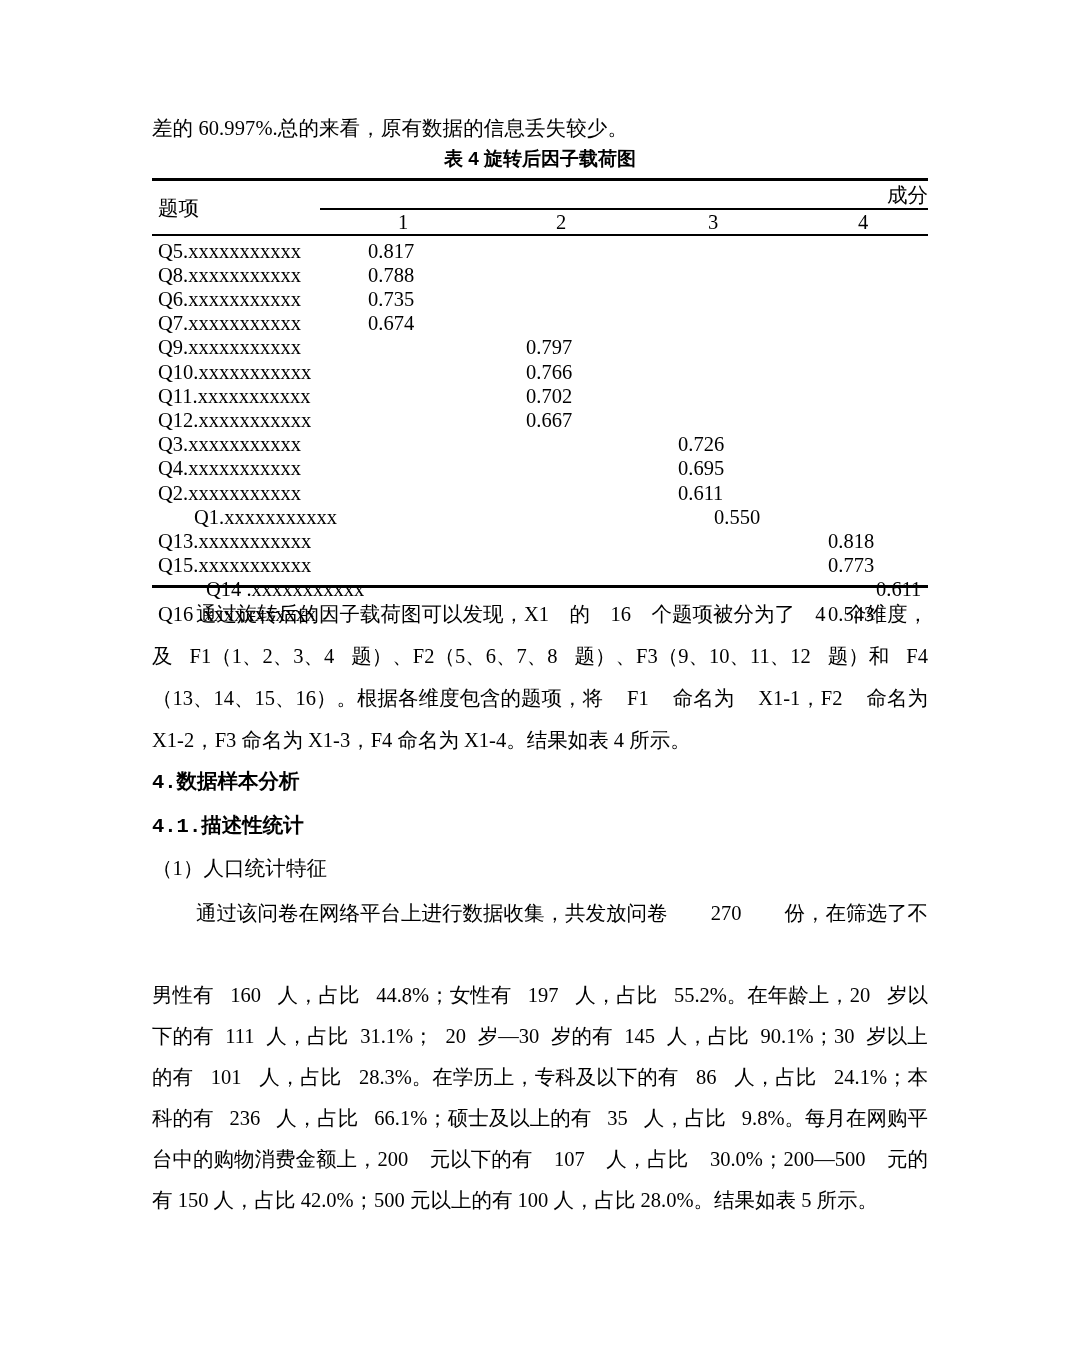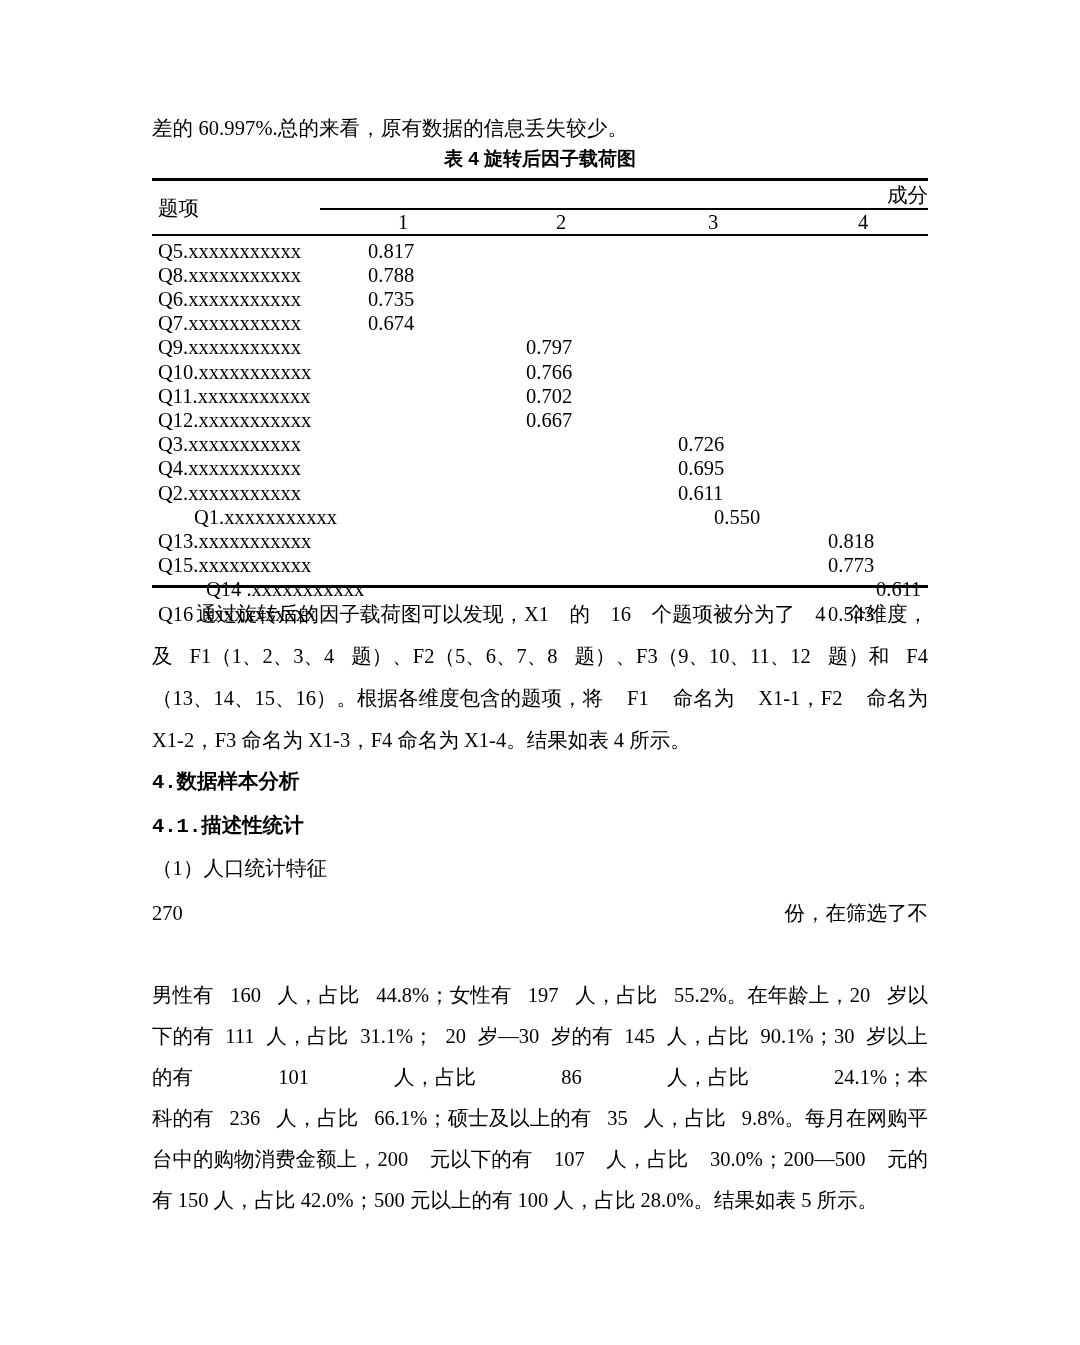--- a/index.html
+++ b/index.html
@@ -298,20 +298,21 @@
 
   <div class="para-line" style="top:730px;">X1-2，F3 命名为 X1-3，F4 命名为 X1-4。结果如表 4 所示。</div>
 
   <div class="heading" style="top:773px;">4.数据样本分析</div>
 
   <div class="heading" style="top:817px;">4.1.描述性统计</div>
 
   <div class="line" style="top:858px; left:152px;">（1）人口统计特征</div>
 
   <div class="para-line justify" style="top:903px;">
+    <span style="margin-left:44px;">通过该问卷在网络平台上进行数据收集，共发放问卷</span>
     <span>270</span>
     <span>份，在筛选了不</span>
   </div>
 
 
   <div class="para-line justify" style="top:985px;">
     <span>男性有</span>
     <span>160</span>
     <span>人，占比</span>
     <span>44.8%；女性有</span>
@@ -332,20 +333,21 @@
     <span>145</span>
     <span>人，占比</span>
     <span>90.1%；30</span>
     <span>岁以上</span>
   </div>
 
   <div class="para-line justify" style="top:1067px;">
     <span>的有</span>
     <span>101</span>
     <span>人，占比</span>
+    <span>28.3%。在学历上，专科及以下的有</span>
     <span>86</span>
     <span>人，占比</span>
     <span>24.1%；本</span>
   </div>
 
   <div class="para-line justify" style="top:1108px;">
     <span>科的有</span>
     <span>236</span>
     <span>人，占比</span>
     <span>66.1%；硕士及以上的有</span>

